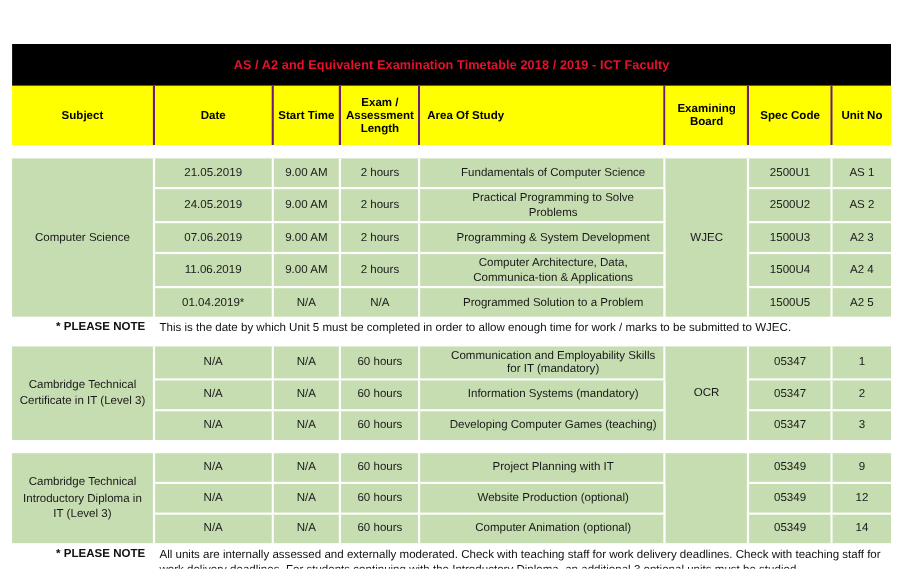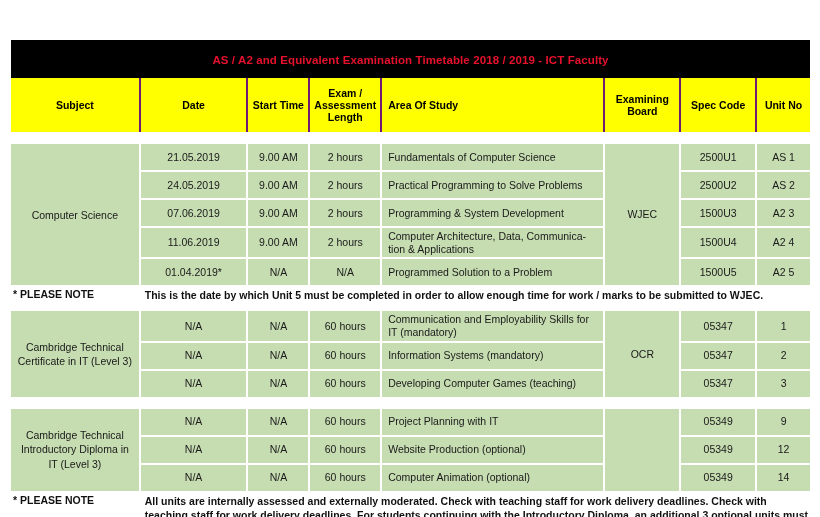--- a/index.html
+++ b/index.html
@@ -83,22 +83,22 @@
     height: 22px;
     padding: 2px 4px;
     text-align: center;
     vertical-align: middle;
     border-right: 2px solid #ffffff;
     border-bottom: 2px solid #ffffff;
     line-height: 1.2;
   }
   td.cell.last { border-right: none; }
   td.cell.area {
-    text-align: left;
-    padding-left: 6px;
+    text-align: center;
+    padding-left: 24px;
   }
   td.cell.subject {
     font-size: 10.5px;
     line-height: 1.35;
     border-bottom: none;
   }
   td.cell.board {
     border-bottom: none;
   }
   td.cell.nobot { border-bottom: none; }
@@ -109,24 +109,25 @@
     padding: 3px 0 3px 0;
     vertical-align: top;
     border: none;
   }
   .note-label {
     font-size: 10.5px;
     font-weight: bold;
     color: #111111;
     white-space: nowrap;
     padding-left: 2px;
+    margin-left: 38px;
   }
   .note-body {
     font-size: 10.5px;
-    font-weight: bold;
+    font-weight: normal;
     color: #111111;
     line-height: 1.35;
     padding-left: 4px;
   }
 
   
   col.c-subject { width: 130px; }
   col.c-date    { width: 108px; }
   col.c-start   { width: 62px;  }
   col.c-len     { width: 70px;  }

